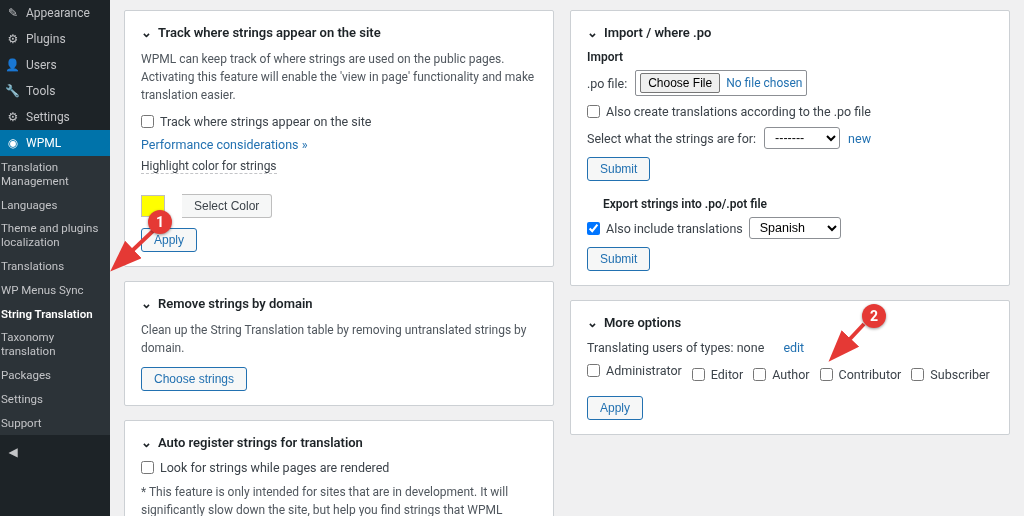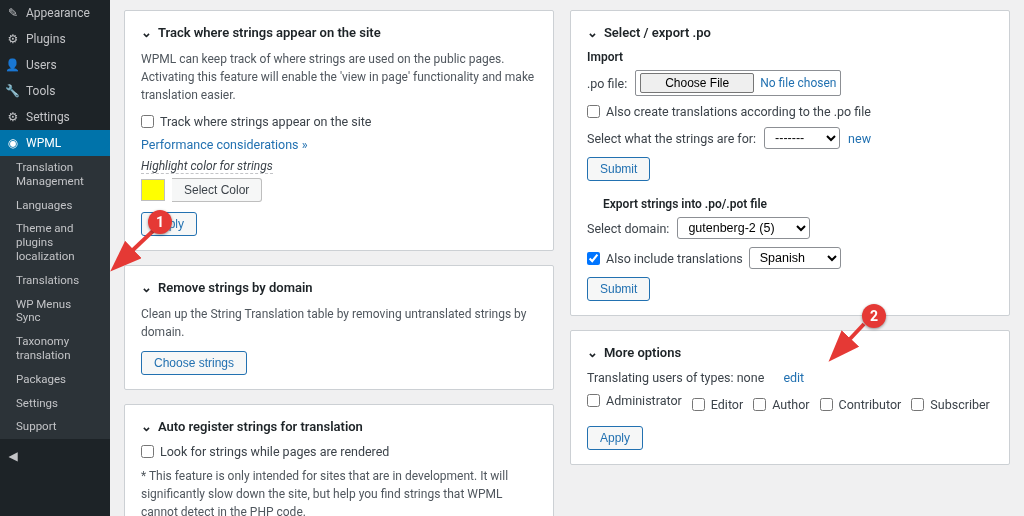--- a/index.html
+++ b/index.html
@@ -3,38 +3,38 @@
 <meta charset="utf-8">
 <style>
   * { box-sizing: border-box; margin: 0; padding: 0; }
   body { font-family: -apple-system, BlinkMacSystemFont, "Segoe UI", Roboto, sans-serif; font-size: 13px; color: #3c434a; background: #f0f0f1; }
   .wrap { display: flex; min-height: 516px; }
   .sidebar { width: 110px; background: #1d2327; color: #f0f0f1; font-size: 12px; flex-shrink: 0; }
   .sidebar-item { display: flex; align-items: center; padding: 6px 6px; color: #c3c4c7; cursor: pointer; gap: 6px; }
   .sidebar-item.current { background: #0073aa; color: #fff; position: relative; }
   .sidebar-item.current::after { content: ""; position: absolute; right: -6px; top: 50%; transform: translateY(-50%); border: 6px solid transparent; border-left-color: #0073aa; }
   .submenu { background: #2c3338; }
-  .submenu-item { padding: 5px 16px; color: #c3c4c7; cursor: pointer; font-size: 11.5px; line-height: 1.2; }
+  .submenu-item { padding: 5px 1px; color: #c3c4c7; cursor: pointer; font-size: 11.5px; line-height: 1.2; }
   .submenu-item.active { color: #fff; font-weight: 600; }
   .icon { width: 14px; display: inline-flex; justify-content: center; }
   .content { flex: 1; padding: 10px 14px; display: flex; flex-direction: column; gap: 14px; position: relative; }
   .row { display: flex; gap: 16px; align-items: flex-start; }
   .col-left { flex: 1; display: flex; flex-direction: column; gap: 14px; }
   .col-right { width: 440px; display: flex; flex-direction: column; gap: 14px; }
   .box { background: #fff; border: 1px solid #ccd0d4; border-radius: 2px; padding: 14px 16px; position: relative; }
   .box h3 { font-size: 13px; font-weight: 600; color: #1d2327; margin-bottom: 10px; display: flex; align-items: center; gap: 6px; }
   .chev { display: inline-block; }
   .desc { color: #50575e; font-size: 12px; line-height: 1.5; margin-bottom: 10px; }
   label.chk { display: flex; align-items: center; gap: 6px; font-size: 12.5px; margin-bottom: 8px; }
   .link { color: #2271b1; cursor: pointer; font-size: 12.5px; }
-  .highlight-label { font-size: 12px; border-bottom: 1px dashed #c3c4c7; display: inline-block; margin-bottom: 4px; font-style: italic; }
-  .color-row { display: flex; align-items: center; gap: 7px; margin-bottom: 10px; }
+  .highlight-label { font-size: 12px; border-bottom: 1px dashed #c3c4c7; display: inline-block; margin-bottom: 20px; }
+  .color-row { display: flex; align-items: center; gap: 17px; margin-bottom: 10px; }
   .swatch { width: 24px; height: 22px; background: #ffff00; border: 1px solid #bebebe; }
   .btn { background: #f6f7f7; border: 1px solid #2271b1; color: #2271b1; padding: 4px 12px; border-radius: 3px; cursor: pointer; font-size: 12px; }
-  .btn-file { background: #efefef; border: 1px solid #767676; padding: 2px 24px; font-size: 12px; cursor: pointer; border-radius: 2px; }
+  .btn-file { background: #efefef; border: 1px solid #767676; padding: 2px 7px; font-size: 12px; cursor: pointer; border-radius: 2px; }
   .file-wrap { border: 1px solid #8c8f94; padding: 2px 4px; display: inline-flex; align-items: center; gap: 6px; border-radius: 2px; }
   .section-label { font-size: 12px; font-weight: 600; color: #1d2327; margin: 8px 0 6px; }
   .field-row { display: flex; align-items: center; gap: 8px; margin-bottom: 8px; font-size: 12.5px; }
   select { border: 1px solid #8c8f94; border-radius: 3px; padding: 2px 18px 2px 6px; font-size: 12.5px; background: #fff; }
   .roles { display: flex; flex-wrap: wrap; gap: 10px; margin-bottom: 10px; }
   .marker { position: absolute; width: 24px; height: 24px; border-radius: 50%; background: #e53935; color: #fff; font-weight: bold; display: flex; align-items: center; justify-content: center; font-size: 14px; box-shadow: 0 1px 3px rgba(0,0,0,.4); z-index: 10; }
   .arrow-svg { position: absolute; z-index: 9; }
 </style>
 </head>
 <body>
@@ -66,20 +66,21 @@
     <div class="sidebar-item current">
       <span class="icon">◉</span>
       <span>WPML</span>
     </div>
     <div class="submenu" id="submenu">
         <div class="submenu-item">Translation Management</div>
         <div class="submenu-item">Languages</div>
         <div class="submenu-item">Theme and plugins localization</div>
         <div class="submenu-item">Translations</div>
         <div class="submenu-item">WP Menus Sync</div>
+        <div class="submenu-item active">String Translation</div>
         <div class="submenu-item">Taxonomy translation</div>
         <div class="submenu-item">Packages</div>
         <div class="submenu-item">Settings</div>
         <div class="submenu-item">Support</div>
       </div>
     <div class="sidebar-item" style="margin-top:4px;">
       <span class="icon">◀</span>
     </div>
   </div>
 
@@ -128,21 +129,21 @@
           </label>
           <p class="desc" style="margin-bottom:0;">* This feature is only intended for sites that are in development. It will significantly slow down the site, but help you find strings that WPML cannot detect in the PHP code.</p>
         </div>
       </div>
 
       <div class="col-right">
 
         <div class="box">
           <h3>
               <span class="chev">⌄</span>
-              <span>Select / export .po</span>
+              <span>Import / where .po</span>
             </h3>
           <div class="section-label">Import</div>
           <div class="field-row">
             <span>.po file:</span>
             <span class="file-wrap">
               <button class="btn-file">Choose File</button>
               <span class="link" style="font-size:12px;text-align:center;">No file chosen</span>
             </span>
           </div>
           <label class="chk">
@@ -150,24 +151,20 @@
             <span>Also create translations according to the .po file</span>
           </label>
           <div class="field-row">
             <span>Select what the strings are for:</span>
             <select><option>-------</option></select>
             <span class="link">new</span>
           </div>
           <button class="btn">Submit</button>
 
           <div class="section-label" style="margin-top:16px;padding-left:16px;">Export strings into .po/.pot file</div>
-          <div class="field-row">
-            <span>Select domain:</span>
-            <select><option>gutenberg-2 (5)</option></select>
-          </div>
           <label class="chk">
             <input type="checkbox" checked="" style="">
             <span>Also include translations</span>
             <select><option>Spanish</option></select>
           </label>
           <button class="btn">Submit</button>
         </div>
 
         <div class="box">
           <h3>

